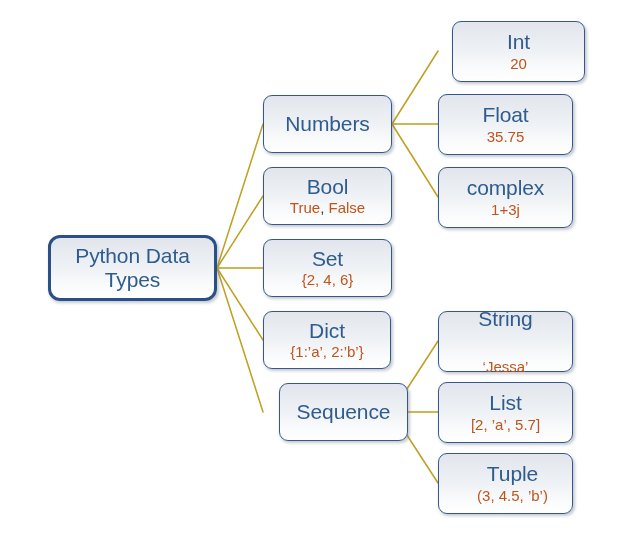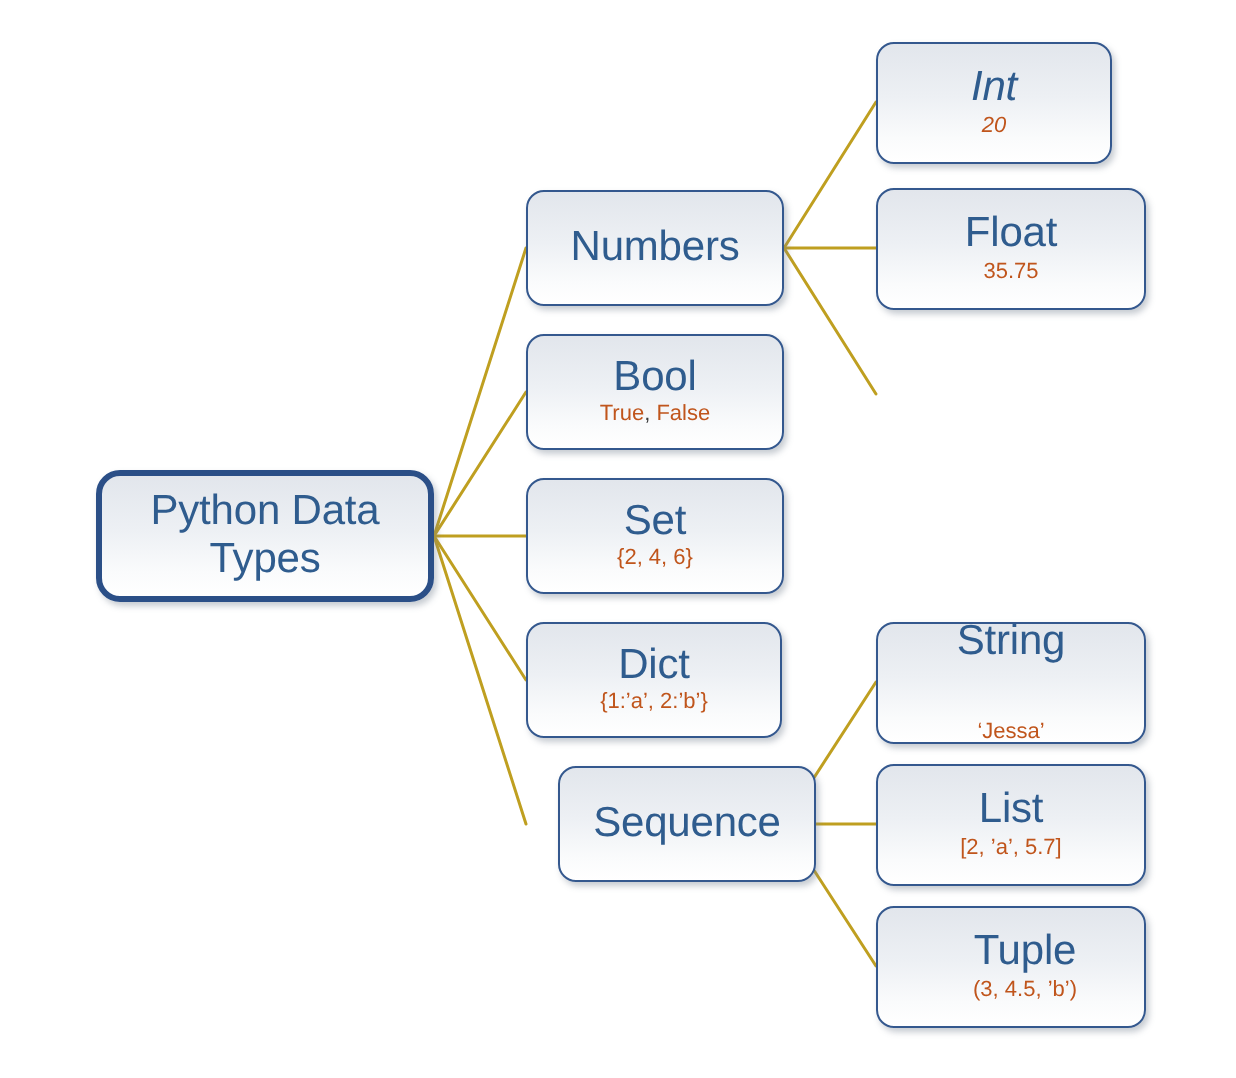--- a/index.html
+++ b/index.html
@@ -49,21 +49,21 @@
     letter-spacing: -0.1px;
     white-space: nowrap;
   }
   .node.root .title {
     font-size: 21px;
     line-height: 1.14;
     white-space: normal;
   }
   .value {
     color: #C0551C;
-    font-size: 11px;
+    font-size: 15px;
     margin-top: 2px;
     white-space: nowrap;
   }
   .value .sep { color: #3A3A3A; }
 </style>
 </head>
 <body>
 
 <div id="canvas">
 
@@ -106,30 +106,34 @@
 
   <div class="node" style="left:263px; top:311px; width:128px; height:58px;">
     <div class="title">Dict</div>
     <div class="value">{1:’a’, 2:’b’}</div>
   </div>
 
   <div class="node" style="left:279px; top:383px; width:129px; height:58px;justify-content:center;">
     <div class="title">Sequence</div>
   </div>
 
-  <div class="node" style="left:438px; top:21px; width:118px; height:61px;font-style:italic;">
+  <div class="node" style="left:452px; top:21px; width:133px; height:61px;">
     <div class="title">Int</div>
     <div class="value">20</div>
   </div>
 
   <div class="node" style="left:438px; top:94px; width:135px; height:61px;">
     <div class="title">Float</div>
     <div class="value">35.75</div>
   </div>
 
+  <div class="node" style="left:438px; top:167px; width:135px; height:61px;">
+    <div class="title">complex</div>
+    <div class="value">1+3j</div>
+  </div>
 
   <div class="node" style="left:438px; top:311px; width:135px; height:61px;gap:26px;">
     <div class="title">String</div>
     <div class="value">‘Jessa’</div>
   </div>
 
   <div class="node" style="left:438px; top:382px; width:135px; height:61px;">
     <div class="title">List</div>
     <div class="value">[2, ’a’, 5.7]</div>
   </div>

